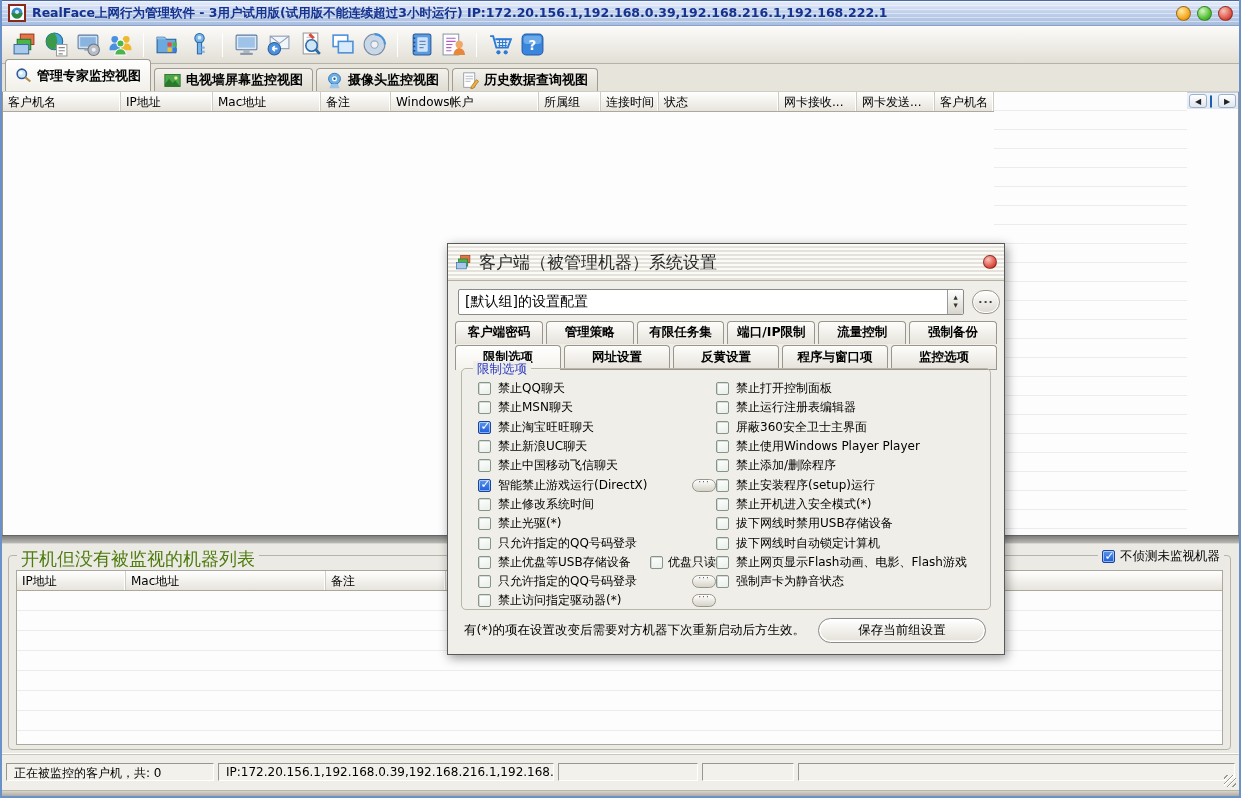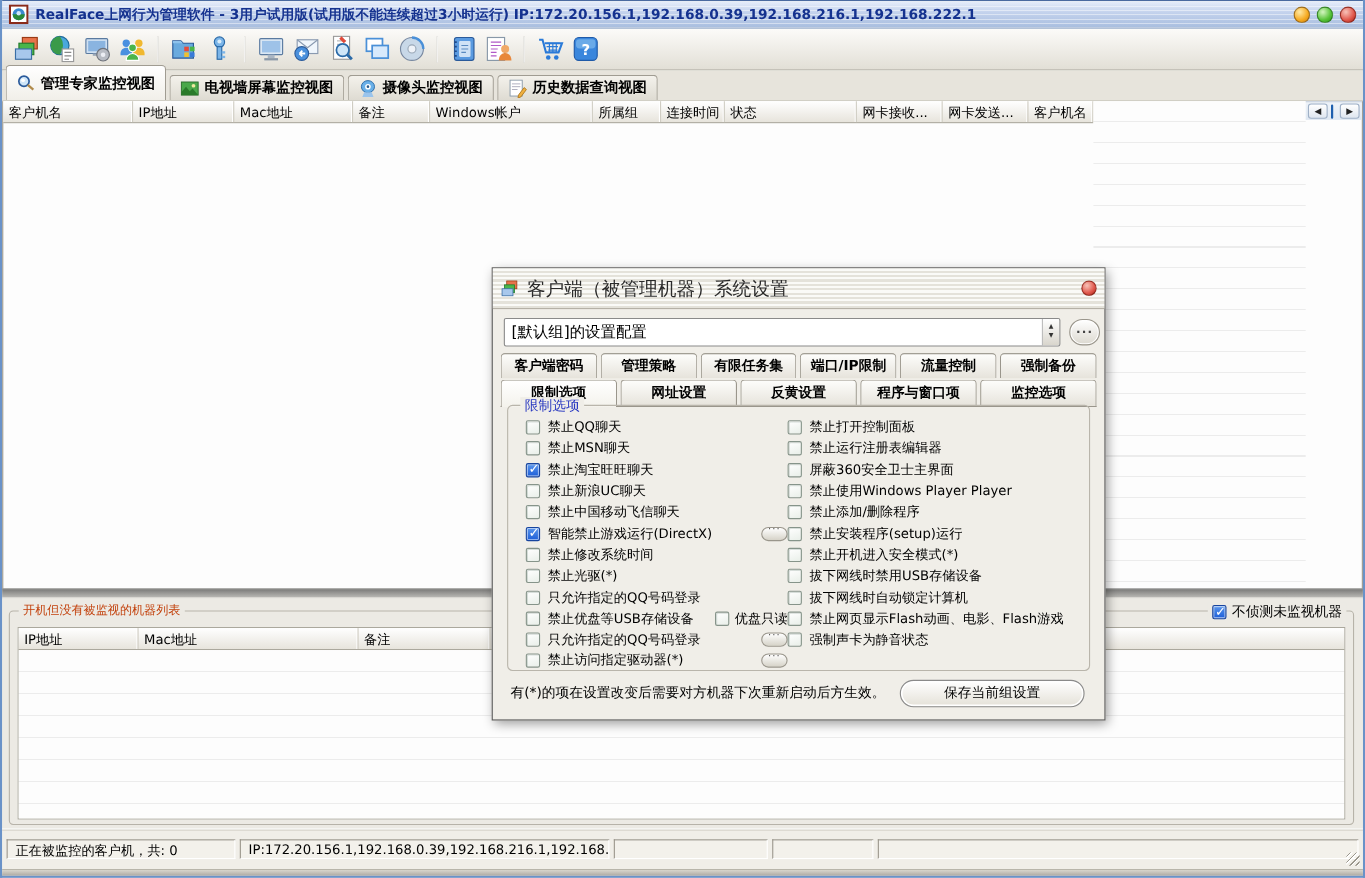--- a/index.html
+++ b/index.html
@@ -68,21 +68,21 @@
 
   
   .splitter { height:9px; flex:none; background:linear-gradient(180deg,#7e7e7c,#b9b8b4);
     border-top:1px solid #666; border-bottom:1px solid #d8d6d0; }
 
   
   .bottom { height:209px; flex:none; position:relative; background:#eceae4; }
   .bottom-group { position:absolute; left:6px; right:8px; top:11px; bottom:3px;
     border:1px solid #b7b3a9; border-radius:4px; }
   .group-label { position:absolute; top:-9px; left:8px; background:#eceae4; padding:0 4px;
-    color:#c2410c; font-size:11px; white-space:nowrap; }
+    color:#4d7c0f; font-size:18px; white-space:nowrap; }
   .detect-cb { position:absolute; top:-8px; right:6px; background:#eceae4; padding:0 4px;
     display:flex; align-items:center; gap:5px; font-size:12.5px; }
   .btable { position:absolute; left:7px; right:7px; top:14px; bottom:4px; display:flex; flex-direction:column;
     border:1px solid #aba89d; background:#fdfdfd; }
   .btable .th:nth-child(1){width:109px;} .btable .th:nth-child(2){width:200px;}
   .btable .th:nth-child(3){width:120px;}
   .btable-body { flex:1; background:repeating-linear-gradient(180deg,#fdfdfd 0 19px,#ececec 19px 20px); }
 
   
   .statusbar { height:26px; flex:none; display:flex; align-items:center; gap:4px; padding:18px 4px;

